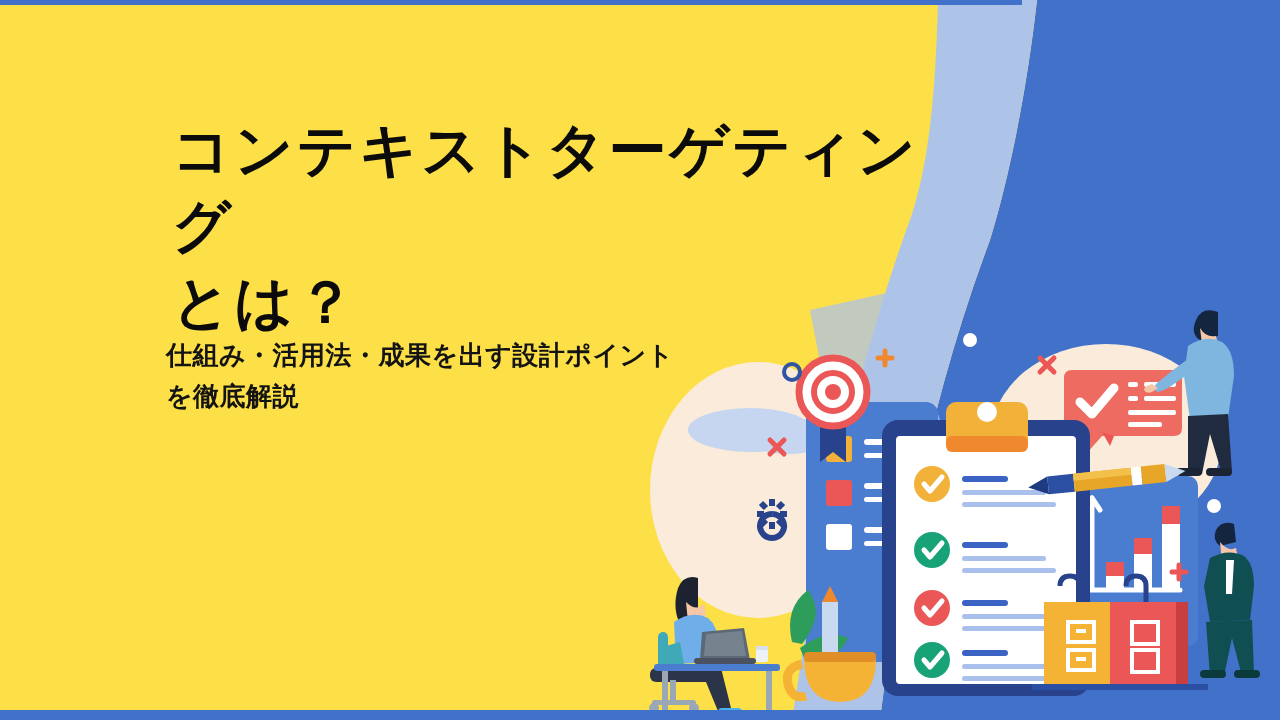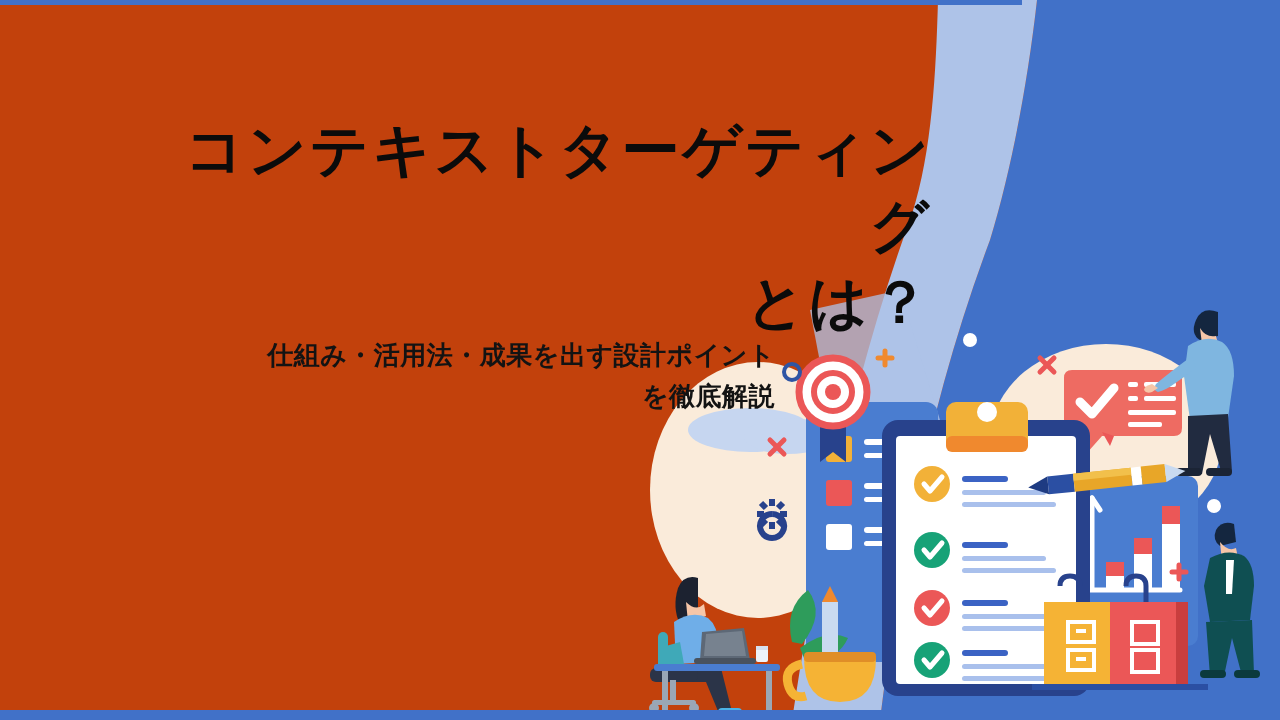--- a/index.html
+++ b/index.html
@@ -7,23 +7,22 @@
     background: #ffffff;
   }
   body {
     width: 1280px; height: 720px;
     overflow: hidden;
     font-family: "DejaVu Sans", "Liberation Sans", sans-serif;
   }
   #slide {
     position: relative;
     width: 1280px; height: 720px;
-    background: #c2410c;
+    background: #fde047;
     overflow: hidden;
-    text-align: right;
   }
   .bg-svg {
     position: absolute;
     inset: 0;
     width: 1280px; height: 720px;
   }
   .top-rule {
     position: absolute;
     left: 0; top: 0;
     width: 1022px; height: 5px;
@@ -49,21 +48,21 @@
     font-weight: bold;
     font-size: 58px;
     line-height: 76px;
     letter-spacing: 3px;
     color: #0b0b0b;
     white-space: pre-line;
   }
   .slide-subtitle {
     margin: 0;
     position: absolute;
-    left: 155px; top: 335px;
+    left: 166px; top: 335px;
     width: 620px;
     font-family: "DejaVu Sans", "Liberation Sans", sans-serif;
     font-weight: bold;
     font-size: 26px;
     line-height: 41px;
     letter-spacing: 0.5px;
     color: #131313;
     z-index: 5;
     white-space: pre-line;
   }

